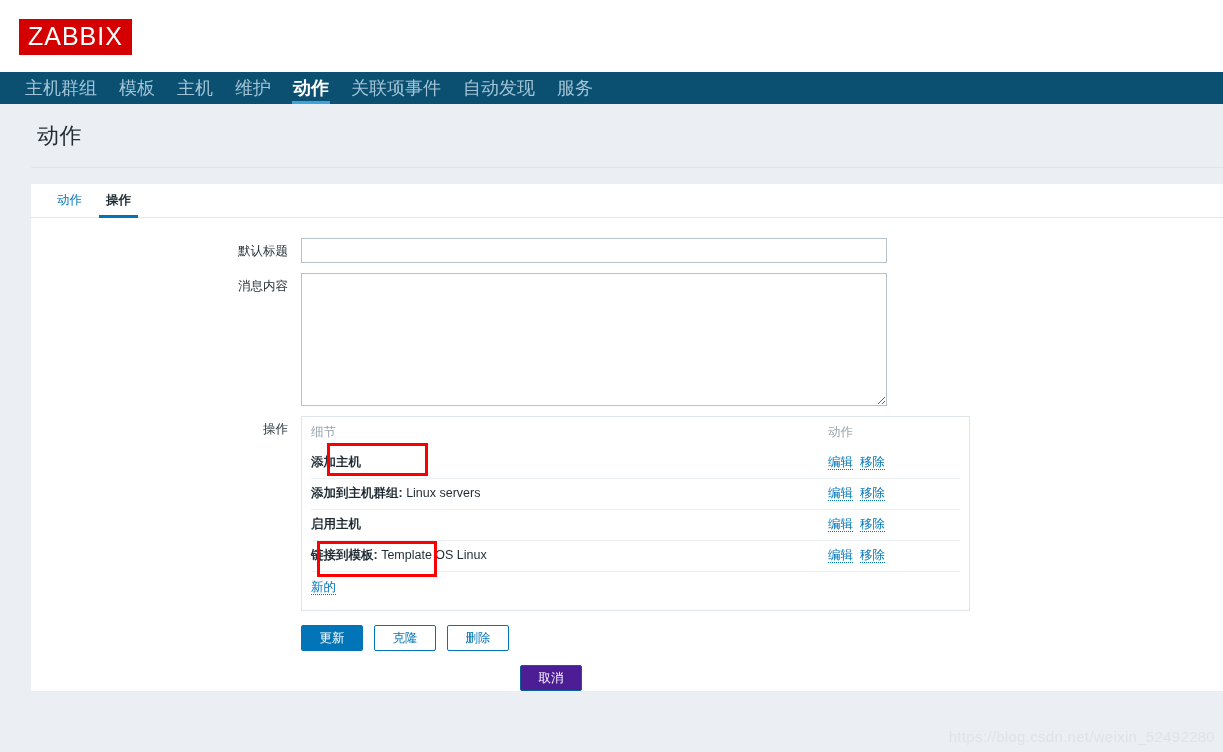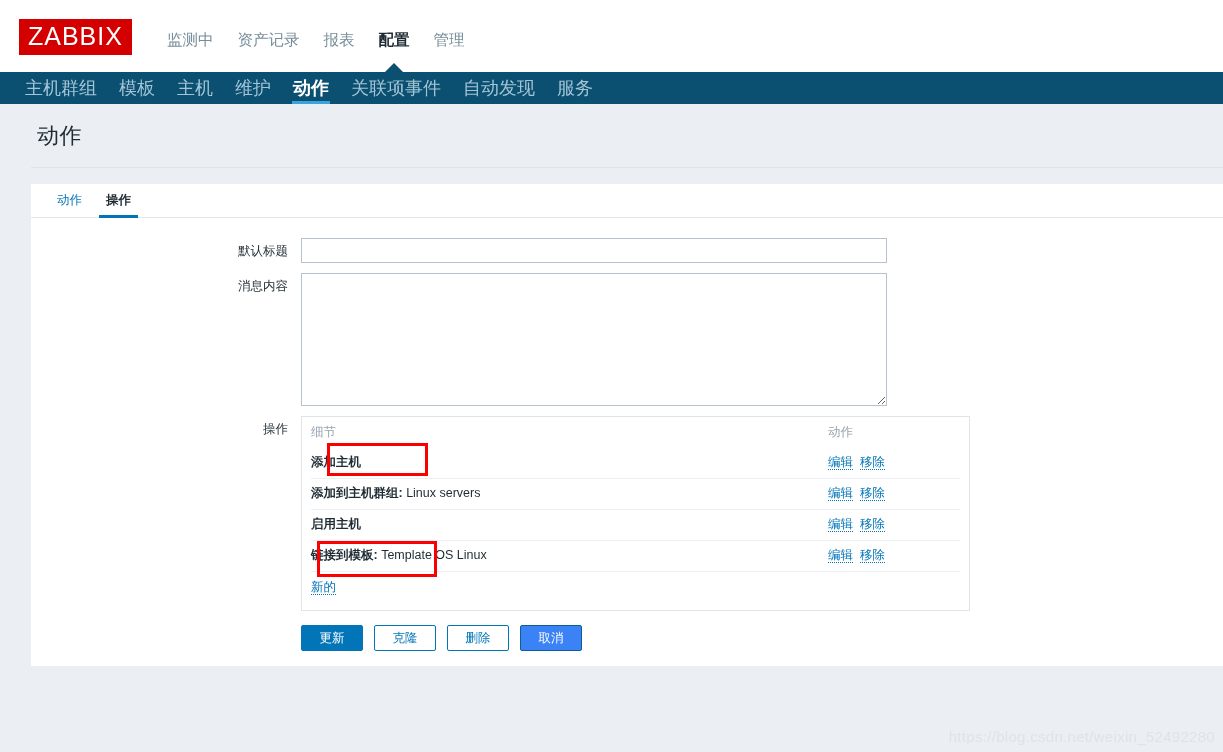--- a/index.html
+++ b/index.html
@@ -264,23 +264,24 @@
     color: #ffffff;
     border-color: #0275b8;
     font-family: Liberation Serif, serif;
   }
   .btn-alt {
     background: #ffffff;
     color: #0275b8;
     border: 1px solid #0275b8;
   }
   .btn-cancel {
-    background: #3b82f6;
+    background: #4c1d95;
     color: #ffffff;
     border-color: #0d5e92;
+    margin-top: 40px;
   }
 
   
   .annot {
     position: absolute;
     border: 3px solid #fb0000;
     pointer-events: none;
     z-index: 30;
   }
 
@@ -294,27 +295,20 @@
     letter-spacing: 0.3px;
     user-select: none;
     white-space: nowrap;
   }
 </style>
 </head>
 <body>
 
 <div class="topbar">
   <div class="logo">ZABBIX</div>
-  <nav class="mainnav">
-    <a href="#"><span>监测中</span></a>
-    <a href="#"><span>资产记录</span></a>
-    <a href="#"><span>报表</span></a>
-    <a href="#" class="active"><span>配置</span><span class="pointer"></span></a>
-    <a href="#"><span>管理</span></a>
-  </nav>
 </div>
 
 <div class="subnav">
   <a href="#"><span>主机群组</span></a>
   <a href="#"><span>模板</span></a>
   <a href="#"><span>主机</span></a>
   <a href="#"><span>维护</span></a>
   <a href="#" class="active"><span>动作</span><span class="underline"></span></a>
   <a href="#"><span>关联项事件</span></a>
   <a href="#"><span>自动发现</span></a>

